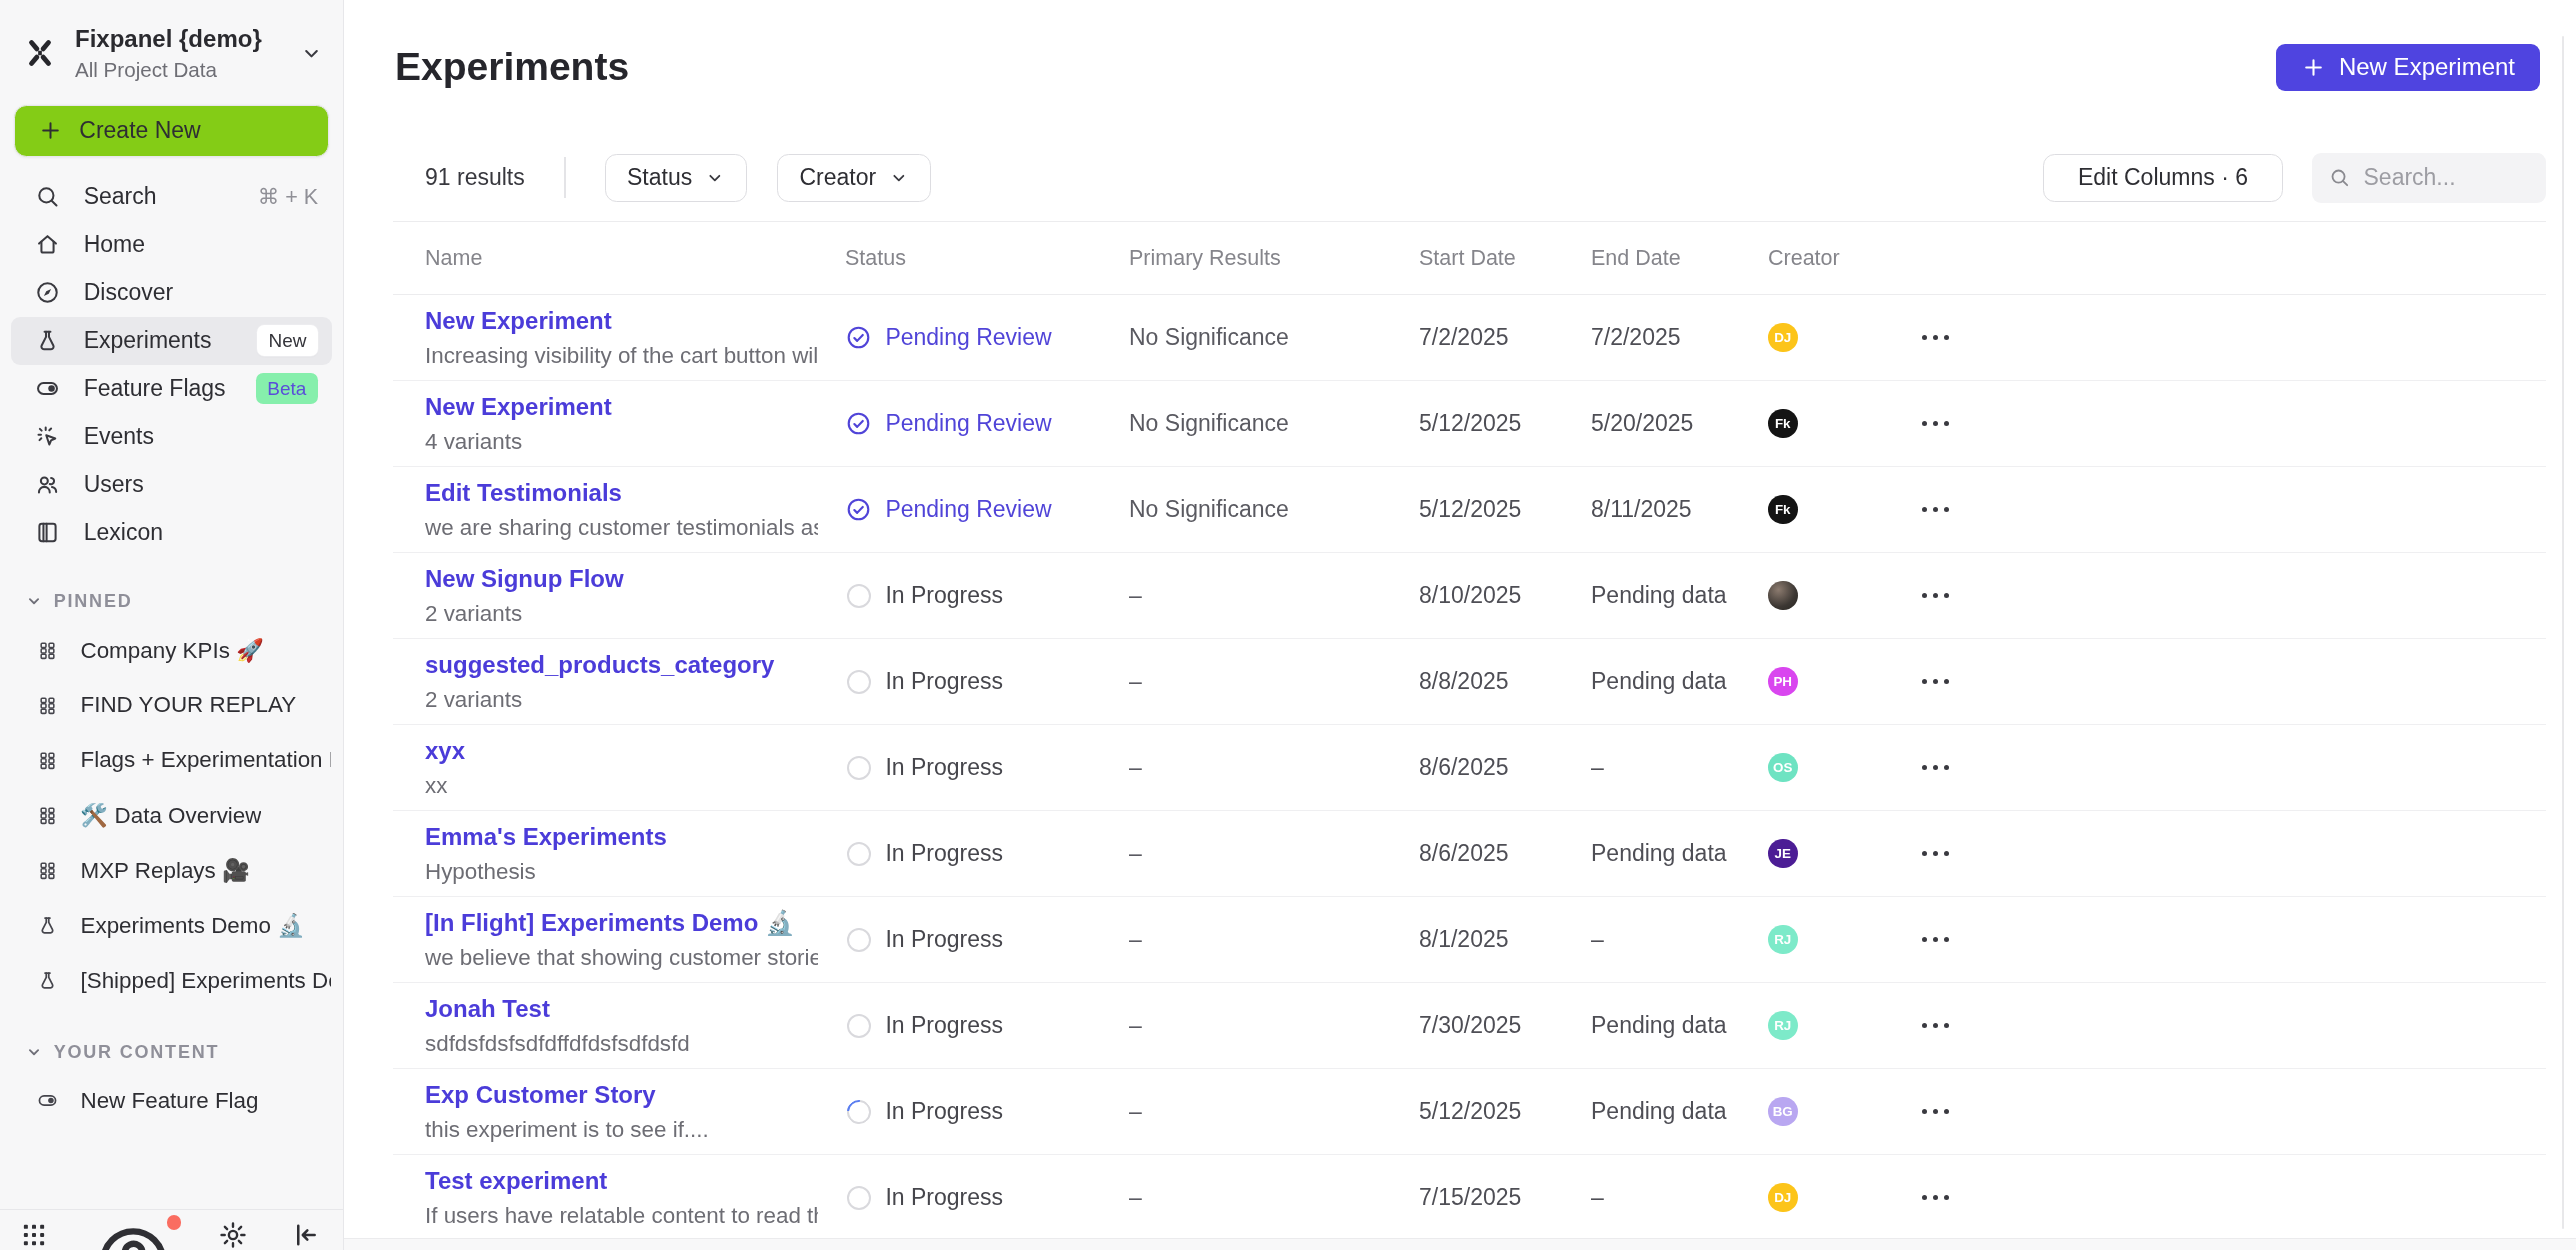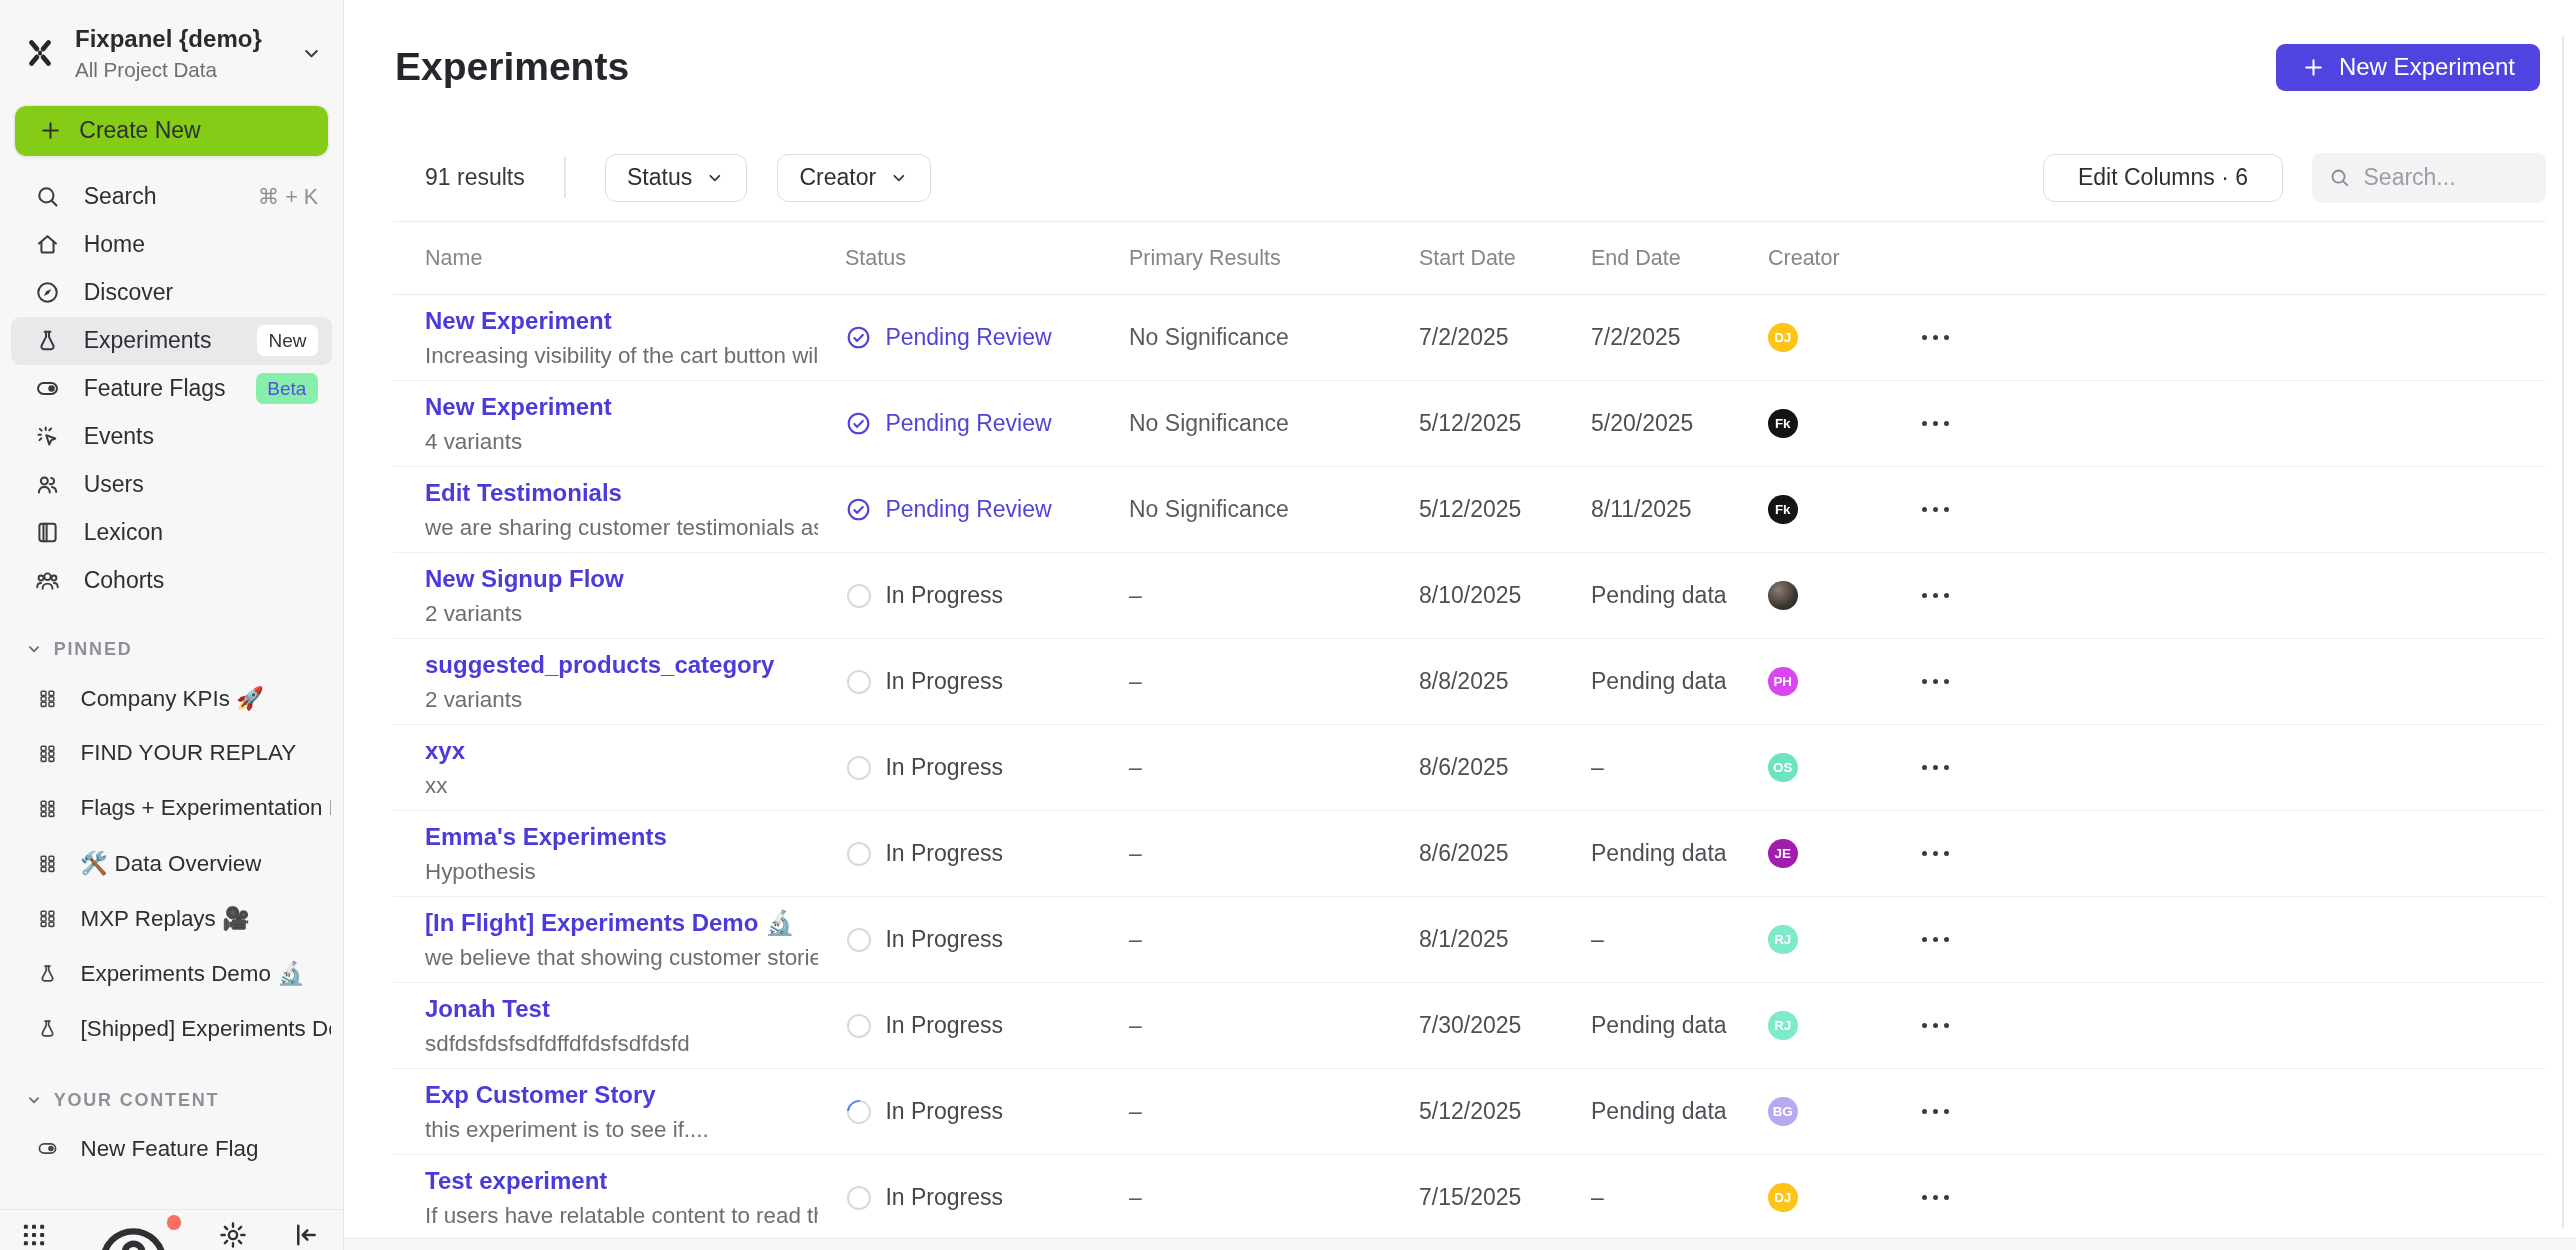--- a/index.html
+++ b/index.html
@@ -204,32 +204,20 @@
         <div class="nav-item">
     <span class="nav-icon">
             <svg viewBox="0 0 24 24" fill="none" stroke="currentColor" stroke-linecap="round" stroke-linejoin="round" stroke-width="1.8">
               <rect x="4.8" y="4.2" width="14.4" height="15.6" rx="2.2"></rect>
               <path d="M8.4 4.2v15.6M11.2 4.2v15.6"></path>
             </svg>
           </span>
     <span class="nav-label">Lexicon</span>
 
   </div>
-        <div class="nav-item">
-    <span class="nav-icon">
-            <svg viewBox="0 0 24 24" fill="none" stroke="currentColor" stroke-linecap="round" stroke-linejoin="round" stroke-width="1.7">
-              <circle cx="12" cy="8.6" r="2.9"></circle>
-              <circle cx="6.3" cy="9.8" r="2.2"></circle>
-              <circle cx="17.7" cy="9.8" r="2.2"></circle>
-              <path d="M2.9 18c0-2.3 1.5-3.8 3.4-3.8M21.1 18c0-2.3-1.5-3.8-3.4-3.8M7.6 19.3c0-2.7 1.9-4.5 4.4-4.5s4.4 1.8 4.4 4.5"></path>
-            </svg>
-          </span>
-    <span class="nav-label">Cohorts</span>
-
-  </div>
       </nav>
 
     <div>
         <div>
     <div class="section-title">
       <span class="i">
         <svg viewBox="0 0 24 24" fill="none" stroke="currentColor" stroke-width="2.4" stroke-linecap="round" stroke-linejoin="round">
                 <path d="M6.5 9.5 12 15l5.5-5.5"></path>
               </svg>
       </span>
@@ -609,21 +597,21 @@
     <div class="cell-status">
       <span class="status-icon">
                 <span class="ring"></span>
               </span>
       <span class="status-label">In Progress</span>
     </div>
     <div class="cell-primary">–</div>
     <div class="cell-start">8/6/2025</div>
     <div class="cell-end">Pending data</div>
     <div class="cell-creator">
-      <span class="avatar" style="background: #a21caf;">JE</span>
+      <span class="avatar" style="background: #4c1d95;">JE</span>
     </div>
     <div class="cell-actions">
       <span class="dots">
                 <i></i>
                 <i></i>
                 <i></i>
               </span>
     </div>
   </div>
           <div class="grid trow">

